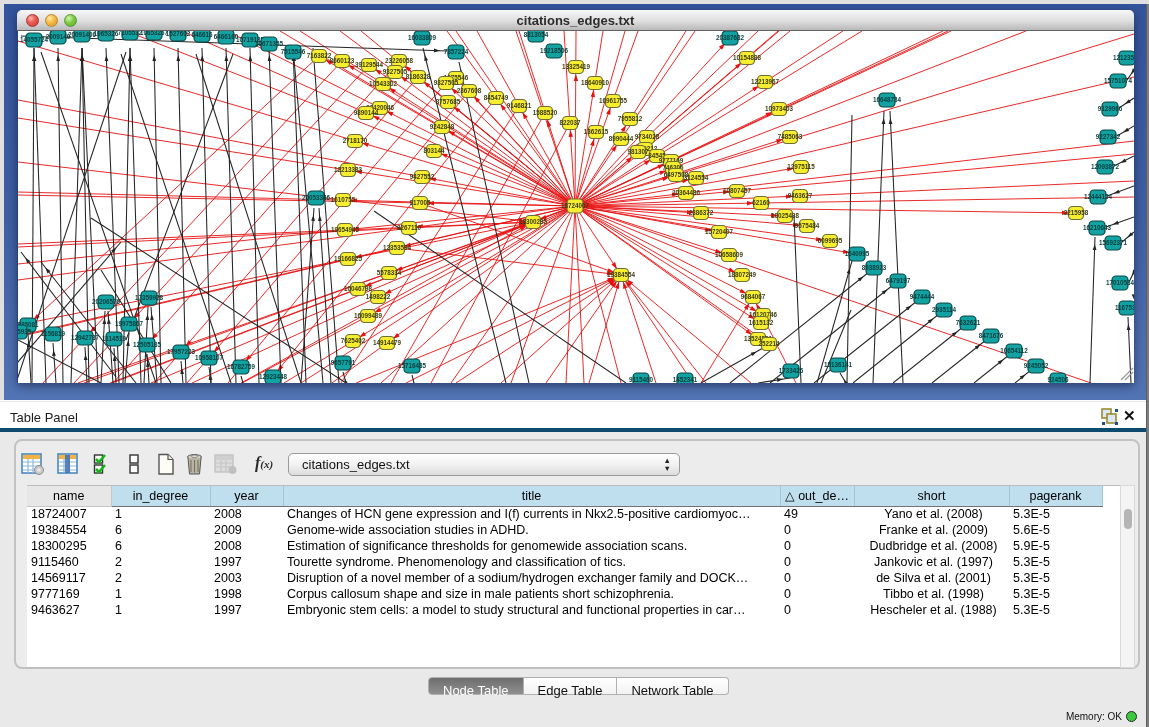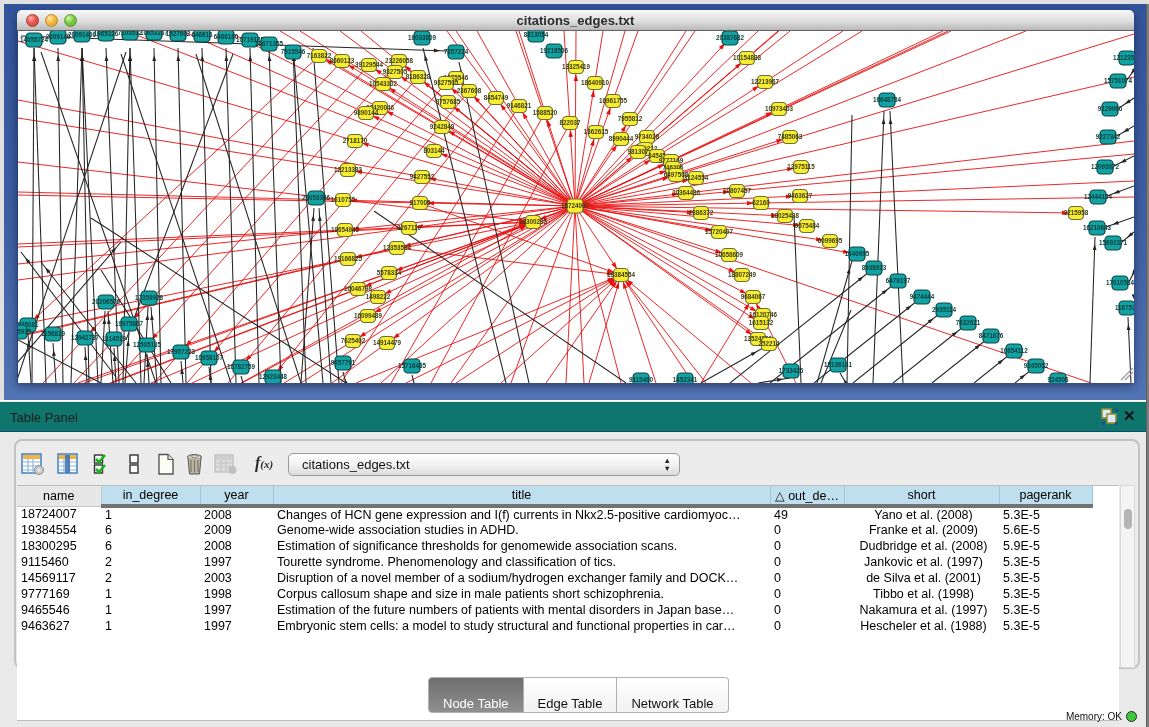--- a/index.html
+++ b/index.html
@@ -12,41 +12,41 @@
   background:linear-gradient(180deg,#f7f7f7 0%,#dedede 55%,#b9b9b9 100%);
   border-bottom:1px solid #626262; }
 .tl { position:absolute; top:4px; width:13px; height:13px; border-radius:50%; }
 .tl.r { left:9px;  background:radial-gradient(circle at 35% 30%, #ffb4ae 0%, #ec5f55 40%, #c93a31 100%); border:1px solid #a33; }
 .tl.y { left:28px; background:radial-gradient(circle at 35% 30%, #ffe9b0 0%, #f5b93e 45%, #d99a20 100%); border:1px solid #b8862a; }
 .tl.g { left:47px; background:radial-gradient(circle at 35% 30%, #d2f5b0 0%, #7ecb43 45%, #5aa32a 100%); border:1px solid #579a31; }
 #wtitle { position:absolute; top:3px; left:0; width:100%; text-align:center; font-size:13px; font-weight:bold; color:#2c2c2c; }
 #canvas { position:absolute; left:0; top:21px; width:1116px; height:352px; background:#fff; border-left:1px solid #24427c; border-right:1px solid #24427c; border-bottom:1px solid #24427c; }
 
 #tpanel { position:absolute; left:0; top:400px; width:1149px; height:327px; background:#e9e9e9; border-top:1px solid #fdfdfd; }
-#tphead { position:absolute; left:0; top:1px; width:1149px; height:30px; background:#0f766e; border-bottom:1px solid #0c4a6e; }
+#tphead { position:absolute; left:0; top:1px; width:1149px; height:30px; background:#ffffff; border-bottom:4px solid #0c4a6e; }
 #tphead .t { position:absolute; left:10px; top:8px; font-size:13px; color:#1c1c1c; }
 #fltico { position:absolute; left:1101px; top:6px; width:18px; height:18px; }
 #xico { position:absolute; left:1123px; top:5px; font-size:15px; font-weight:bold; color:#111; }
 #tbox { position:absolute; left:14px; top:38px; width:1126px; height:230px; background:#ececec;
   border:2px solid #c2c2c2; border-radius:8px;padding-left:20px; }
 #toolbar { position:absolute; left:0px; top:8px; width:100%; height:30px; }
 #combo { position:absolute; left:272px; top:4px; width:392px; height:23px; border:1px solid #9a9a9a; border-radius:5px;
   background:linear-gradient(180deg,#ffffff 0%,#f0f0f0 55%,#dcdcdc 100%); font-size:13px; color:#111; line-height:21px; padding-left:13px; }
 #combo .ar { position:absolute; right:8px; top:3px; font-size:7.5px; color:#222; letter-spacing:0; line-height:8px; }
-#dtable { position:absolute; left:1px; top:44px; width:1102px; height:236px; background:#fff; overflow:hidden; border-top:1px solid #bdbdbd; border-bottom:1px solid #bdbdbd; }
+#dtable { position:absolute; left:11px; top:44px; width:1102px; height:183px; background:#fff; overflow:hidden; border-top:1px solid #bdbdbd; border-bottom:1px solid #bdbdbd; }
 table { border-collapse:collapse; table-layout:fixed; width:1075px; font-size:12.5px; color:#000; }
-th { height:20px; background:#bfdfef; border-right:1px solid #9fc6da; border-bottom:4px solid #737373; font-weight:normal; font-size:12.5px; padding:0; }
+th { height:20px; background:#bfdfef; border-right:1px solid #9fc6da; border-bottom:1px solid #737373; font-weight:normal; font-size:12.5px; padding:0; }
 th.g { background:#e7e7e7; border-right:1px solid #c6c6c6; border-bottom:1px solid #c6c6c6; }
 td { height:16px; padding:0 0 0 4px; white-space:nowrap; overflow:hidden; }
 td.c2,td.c3 { } td.c6 { text-align:center; }
 #vscroll { position:absolute; right:3px; top:44px; width:15px; height:183px; background:#f4f4f4; border:1px solid #d9d9d9; }
 #vthumb { position:absolute; left:3px; top:23px; width:8px; height:20px; border-radius:4px; background:#b5b5b5; }
 
 #tabs { position:absolute; left:428px; top:276px; height:18px; font-size:13px; }
-.tab { float:left; height:18px; line-height:17px; padding:17px 14px; background:linear-gradient(180deg,#ffffff,#f2f2f2); border:1px solid #b0b0b0; border-left:none; color:#111; }
+.tab { float:left; height:18px; line-height:17px; padding:4px 14px; background:linear-gradient(180deg,#ffffff,#f2f2f2); border:1px solid #b0b0b0; border-left:none; color:#111; }
 .tab.first { border-left:1px solid #b0b0b0; border-radius:4px 0 0 4px; }
 .tab.last { border-radius:0 4px 4px 0;text-align:right; }
 .tab.sel { background:linear-gradient(180deg,#6e6e6e,#8f8f8f); color:#fff; }
 #status { position:absolute; right:12px; top:310px; font-size:10px; color:#111; }
 #status .dot { display:inline-block; width:11px; height:11px; border-radius:50%; background:#3dc93d; border:1px solid #2a2a2a; vertical-align:-2px; margin-left:4px; }
 .icon { position:absolute; top:4px; }
 </style></head>
 <body>
 <div id="desktop">
     <div id="mdi"></div>
@@ -823,29 +823,20 @@
             <tr>
               <td class="c1">9777169</td>
               <td class="c2">1</td>
               <td class="c3">1998</td>
               <td class="c4">Corpus callosum shape and size in male patients short schizophrenia.</td>
               <td class="c5">0</td>
               <td class="c6">Tibbo et al. (1998)</td>
               <td class="c7">5.3E-5</td>
             </tr>
             <tr>
-              <td class="c1">9465546</td>
-              <td class="c2">1</td>
-              <td class="c3">1997</td>
-              <td class="c4">Estimation of the future numbers of patients with mental disorders in Japan base…</td>
-              <td class="c5">0</td>
-              <td class="c6">Nakamura et al. (1997)</td>
-              <td class="c7">5.3E-5</td>
-            </tr>
-            <tr>
               <td class="c1">9463627</td>
               <td class="c2">1</td>
               <td class="c3">1997</td>
               <td class="c4">Embryonic stem cells: a model to study structural and functional properties in car…</td>
               <td class="c5">0</td>
               <td class="c6">Hescheler et al. (1988)</td>
               <td class="c7">5.3E-5</td>
             </tr>
           </tbody>
    </table>

